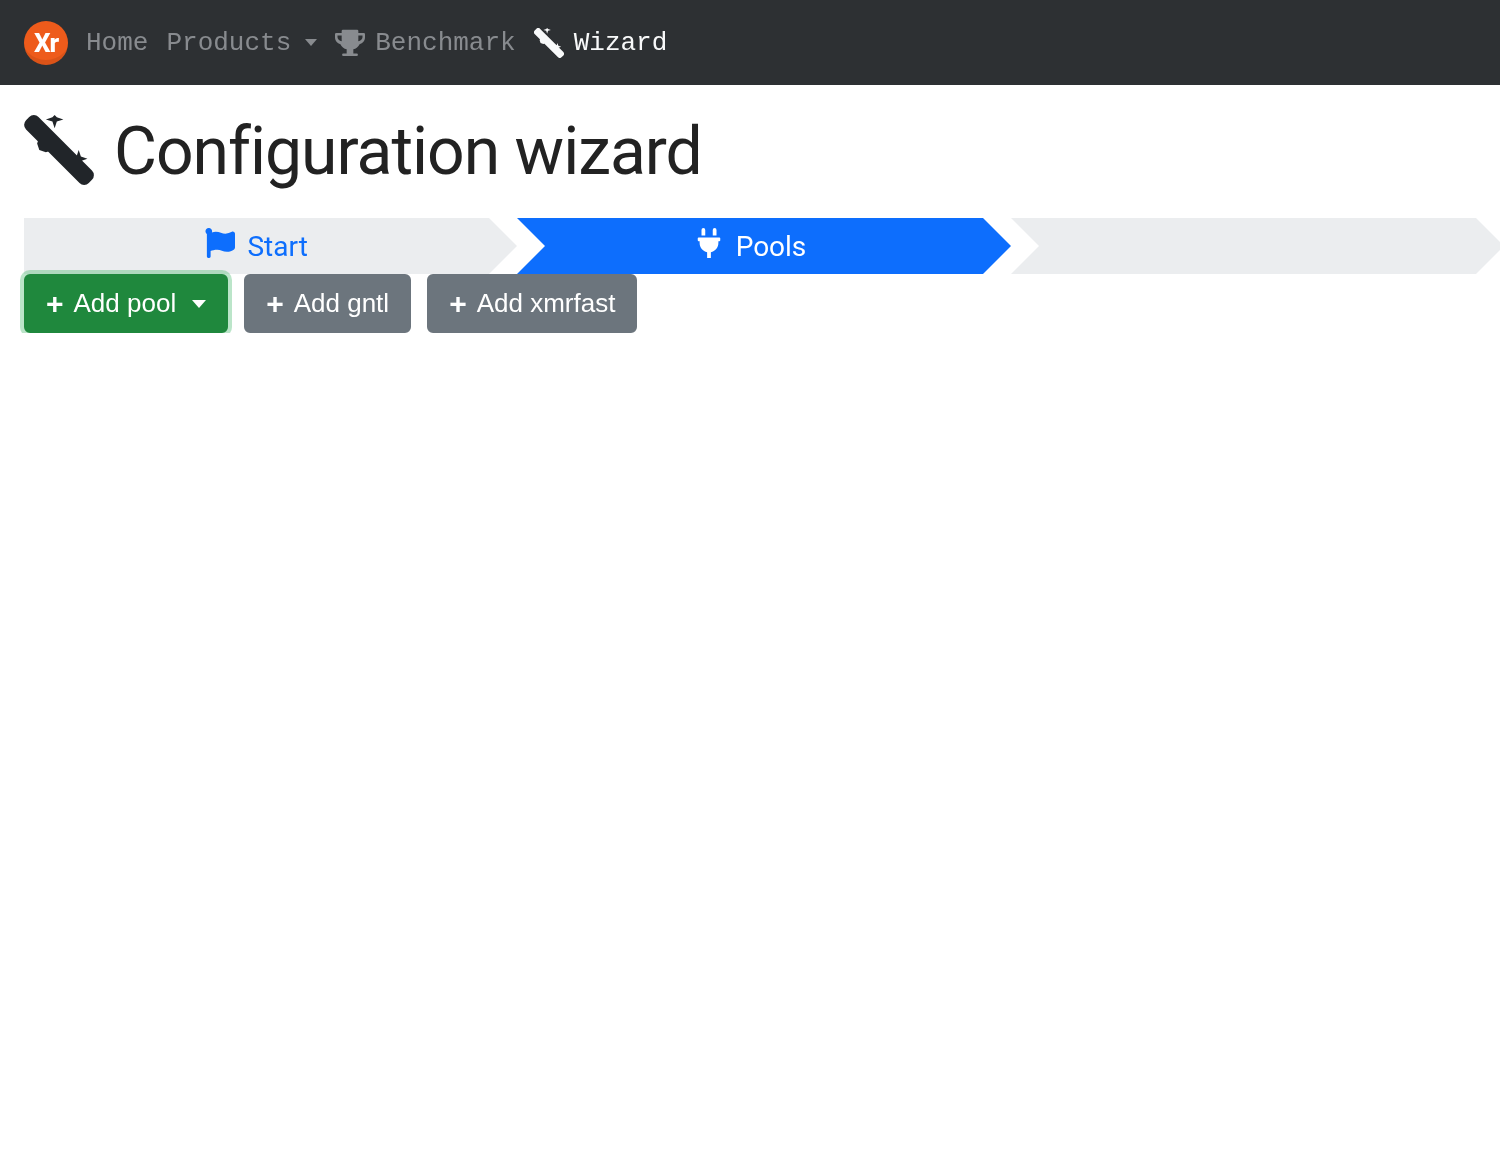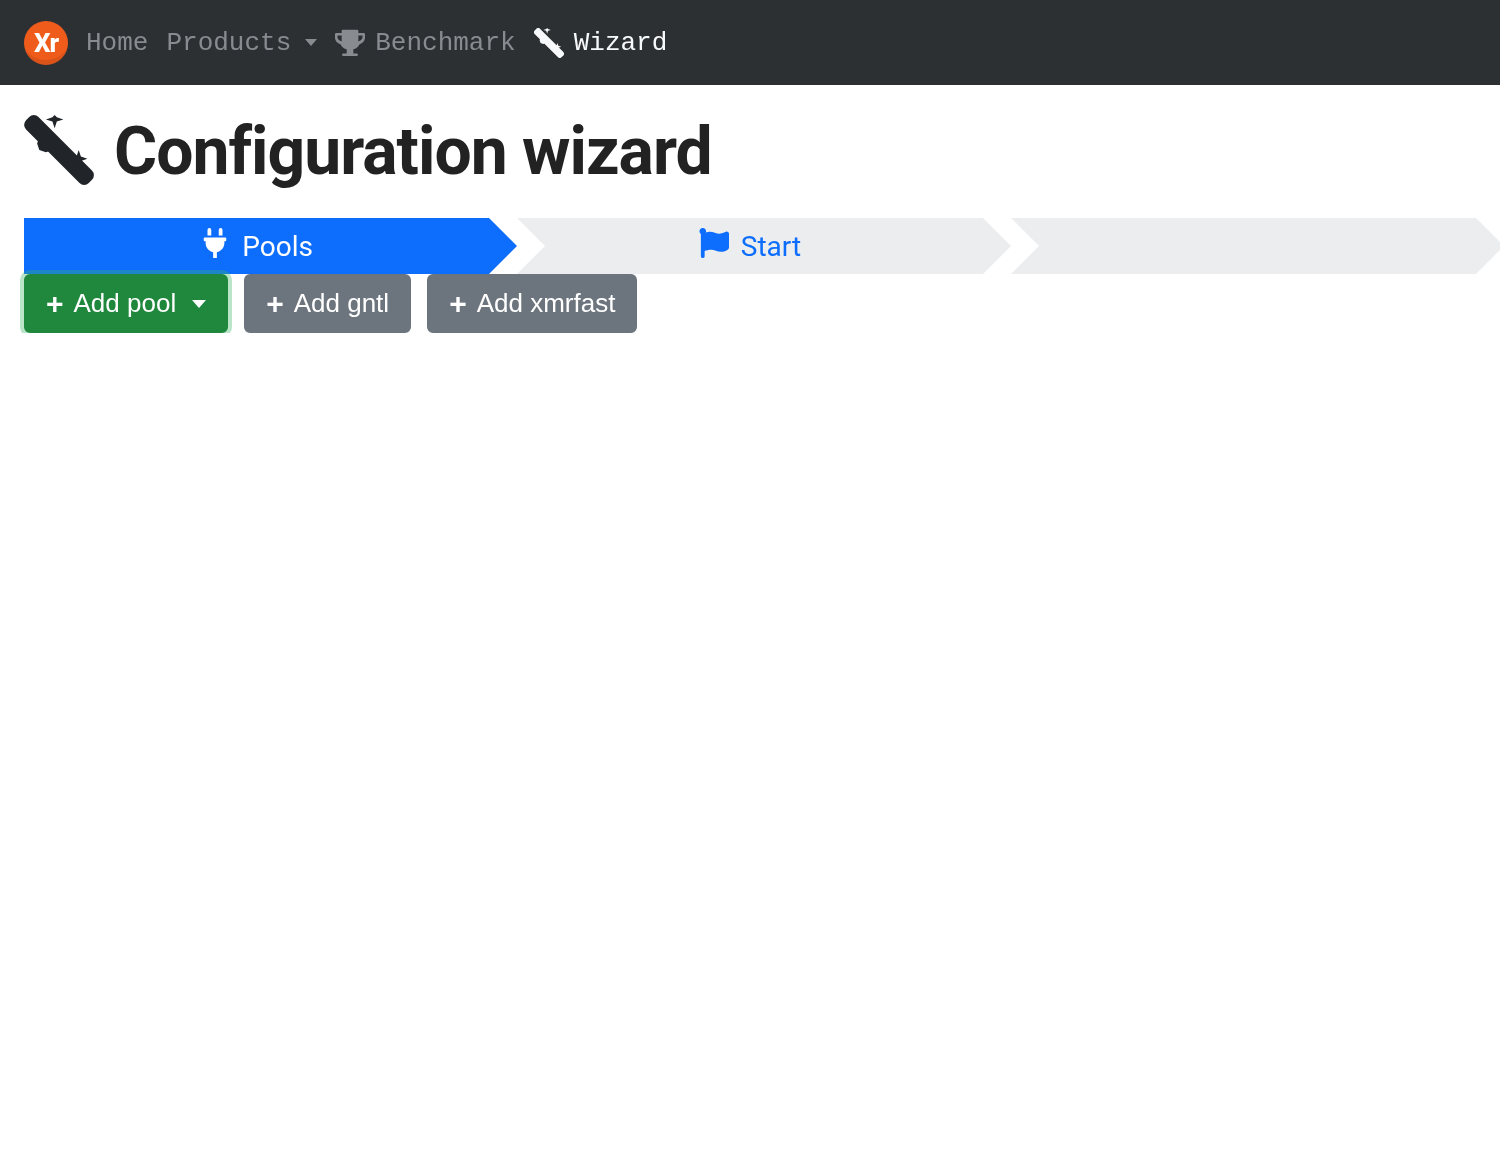--- a/index.html
+++ b/index.html
@@ -46,21 +46,21 @@
   .nav-icon { display: inline-flex; }
   .nav-icon svg { width: 30px; height: 30px; fill: currentColor; }
 
   
   .page-header {
     display: flex; align-items: center; gap: 20px;
     padding: 28px 24px 28px 24px;
   }
   .page-header .big-icon svg { width: 70px; height: 70px; fill: #212529; }
   .page-title {
-    font-size: 66px; font-weight: 700; letter-spacing: -1px; color: #222;
+    font-size: 66px; font-weight: 400; letter-spacing: -1px; color: #222;
   }
 
   
   .stepper {
     display: flex; gap: 0; padding: 0 24px 22px 24px;
     height: 56px;
   }
   .step {
     flex: 1; position: relative; height: 56px;
     display: flex; align-items: center; justify-content: center;
@@ -171,39 +171,39 @@
   <span class="big-icon">
     <svg viewBox="0 0 512 512">
         <path d="M224 96l16-48 48-16-48-16L224 0l-16 16-48 16 48 16zM497 406L106 15a48 48 0 0 0-68 0L15 38a48 48 0 0 0 0 68l391 391a48 48 0 0 0 68 0l23-23a48 48 0 0 0 0-68zM112 160l-16 48 16 48 48 16 48-16 16-48-16-48-48-16zM400 256l-16 48-48 16 48 16 16 48 16-48 48-16-48-16z"></path>
       </svg>
   </span>
   <h1 class="page-title">Configuration wizard</h1>
 </div>
 
 <div class="stepper">
 
+  <div class="step">
+    <div class="inner">
+      <span class="step-icon">
+        <svg viewBox="0 0 512 512">
+            <path d="M349 98c-54 0-99-34-165-34-24 0-46 4-66 12 3-8 4-17 3-26C118 23 96 2 69 0 36-2 8 24 8 56c0 19 10 36 24 45v387a24 24 0 0 0 24 24h16a24 24 0 0 0 24-24v-94c28-12 63-22 114-22 54 0 99 34 165 34 47 0 85-16 121-41 10-7 16-19 16-32V98c0-27-28-46-53-35-33 14-72 27-110 35z"></path>
+          </svg>
+      </span>
+      <span>Start</span>
+    </div>
+  </div>
+
   <div class="step active">
     <div class="inner">
       <span class="step-icon">
         <svg viewBox="0 0 384 512">
             <path d="M320 32a32 32 0 1 0-64 0v96h64zm-192 0a32 32 0 1 0-64 0v96h64zM368 160H16a16 16 0 0 0-16 16v32a16 16 0 0 0 16 16h16v32c0 77 55 141 128 156v100h64V412c73-15 128-79 128-156v-32h16a16 16 0 0 0 16-16v-32a16 16 0 0 0-16-16z"></path>
           </svg>
       </span>
       <span>Pools</span>
-    </div>
-  </div>
-
-  <div class="step">
-    <div class="inner">
-      <span class="step-icon">
-        <svg viewBox="0 0 512 512">
-            <path d="M349 98c-54 0-99-34-165-34-24 0-46 4-66 12 3-8 4-17 3-26C118 23 96 2 69 0 36-2 8 24 8 56c0 19 10 36 24 45v387a24 24 0 0 0 24 24h16a24 24 0 0 0 24-24v-94c28-12 63-22 114-22 54 0 99 34 165 34 47 0 85-16 121-41 10-7 16-19 16-32V98c0-27-28-46-53-35-33 14-72 27-110 35z"></path>
-          </svg>
-      </span>
-      <span>Start</span>
     </div>
   </div>
 
 
   <div class="step">
     <div class="inner"></div>
   </div>
 </div>
 
 <div class="actions-row">

